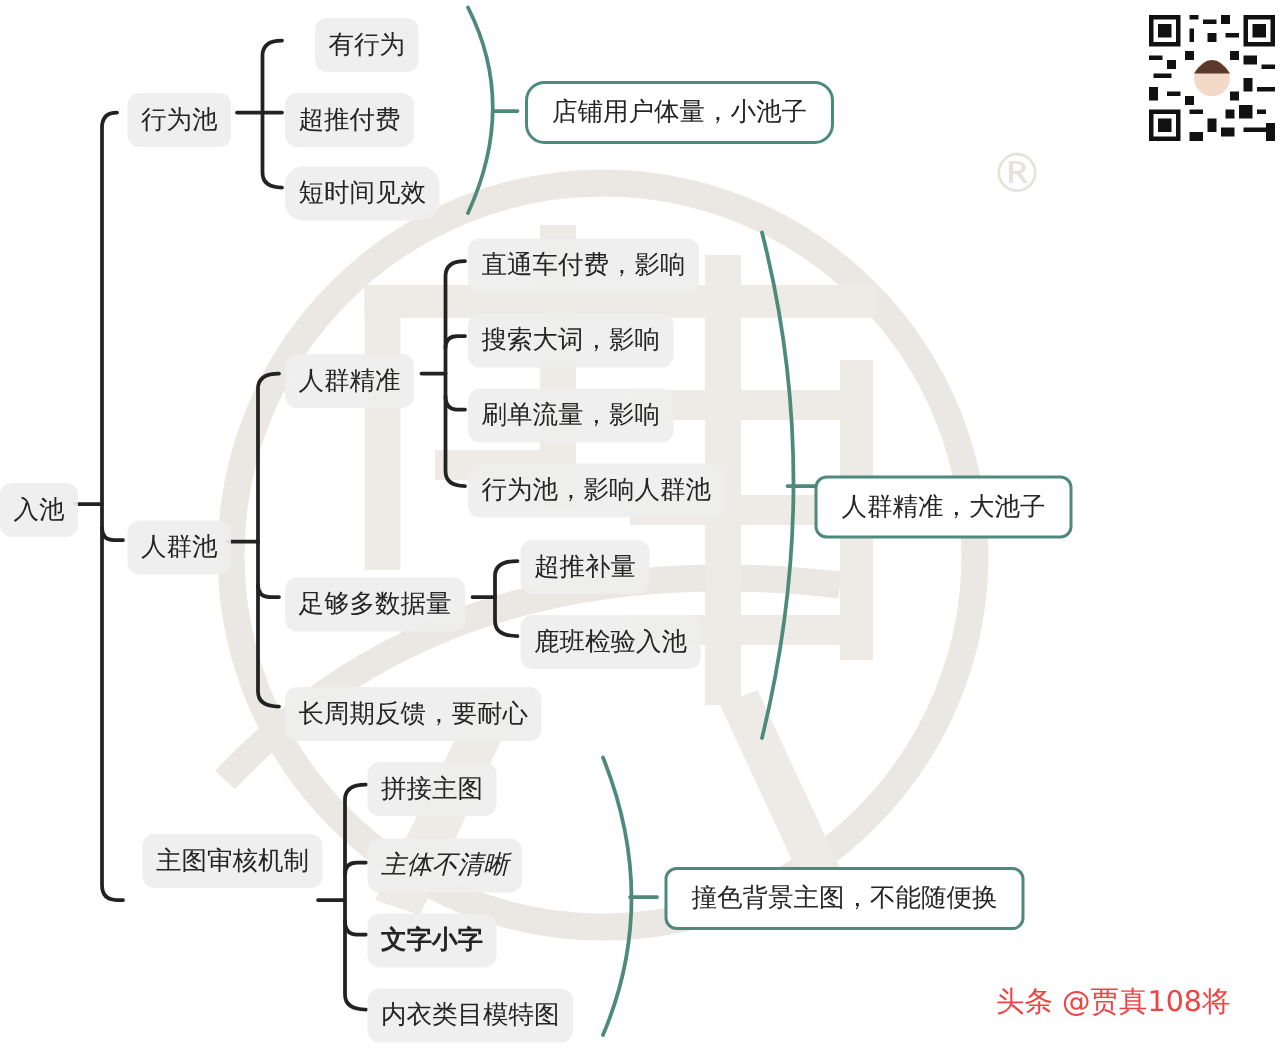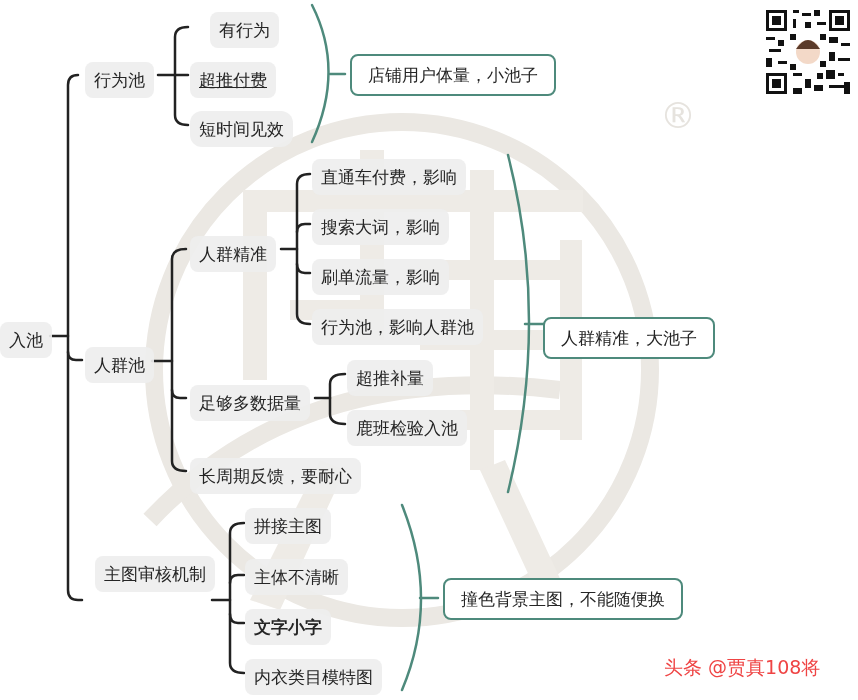--- a/index.html
+++ b/index.html
@@ -72,39 +72,39 @@
     <path d="M525 324 H545"></path>
     <path d="M402 505 Q440 600 402 690"></path>
     <path d="M420 598 H438"></path>
   </g>
 </svg>
 
 <div class="node" style="left:0px;top:322px;"><span>入池</span></div>
 
 <div class="node" style="left:85px;top:62px;"><span>行为池</span></div>
 <div class="node" style="left:190px;top:12px;margin-left:20px;"><span>有行为</span></div>
-<div class="node" style="left:190px;top:62px;text-decoration:underline;"><span>超推付费</span></div>
+<div class="node" style="left:190px;top:62px;"><span>超推付费</span></div>
 <div class="node" style="left:190px;top:111px;border-radius:12px;"><span>短时间见效</span></div>
-<div class="summary" style="left:350px;top:54px;"><span>店铺用户体量，小池子</span></div>
+<div class="summary" style="left:350px;top:54px;border-radius:13px;"><span>店铺用户体量，小池子</span></div>
 
 <div class="node" style="left:85px;top:347px;"><span>人群池</span></div>
 <div class="node" style="left:190px;top:236px;"><span>人群精准</span></div>
 <div class="node" style="left:312px;top:159px;"><span>直通车付费，影响</span></div>
 <div class="node" style="left:312px;top:209px;"><span>搜索大词，影响</span></div>
 <div class="node" style="left:312px;top:259px;"><span>刷单流量，影响</span></div>
 <div class="node" style="left:312px;top:309px;"><span>行为池，影响人群池</span></div>
 <div class="node" style="left:190px;top:385px;"><span>足够多数据量</span></div>
 <div class="node" style="left:347px;top:360px;"><span>超推补量</span></div>
 <div class="node" style="left:347px;top:410px;"><span>鹿班检验入池</span></div>
 <div class="node" style="left:190px;top:458px;"><span>长周期反馈，要耐心</span></div>
 <div class="summary" style="left:543px;top:305px;margin-top:12px;"><span>人群精准，大池子</span></div>
 
 <div class="node" style="left:85px;top:556px;margin-left:10px;"><span>主图审核机制</span></div>
 <div class="node" style="left:245px;top:508px;"><span>拼接主图</span></div>
-<div class="node" style="left:245px;top:559px;"><span>主体不清晰</span></div>
+<div class="node" style="left:245px;top:559px;font-style:italic;"><span>主体不清晰</span></div>
 <div class="node" style="left:245px;top:609px;font-weight:bold;"><span>文字小字</span></div>
 <div class="node" style="left:245px;top:659px;"><span>内衣类目模特图</span></div>
 <div class="summary" style="left:443px;top:578px;"><span>撞色背景主图，不能随便换</span></div>
 
 <svg class="qr" viewBox="0 0 30 30">
   <rect width="30" height="30" fill="#fff"></rect>
   <g fill="#111">
     <rect x="1" y="1" width="7" height="7"></rect>
       <rect x="2" y="2" width="5" height="5" fill="#fff"></rect>
       <rect x="3" y="3" width="3" height="3"></rect>

